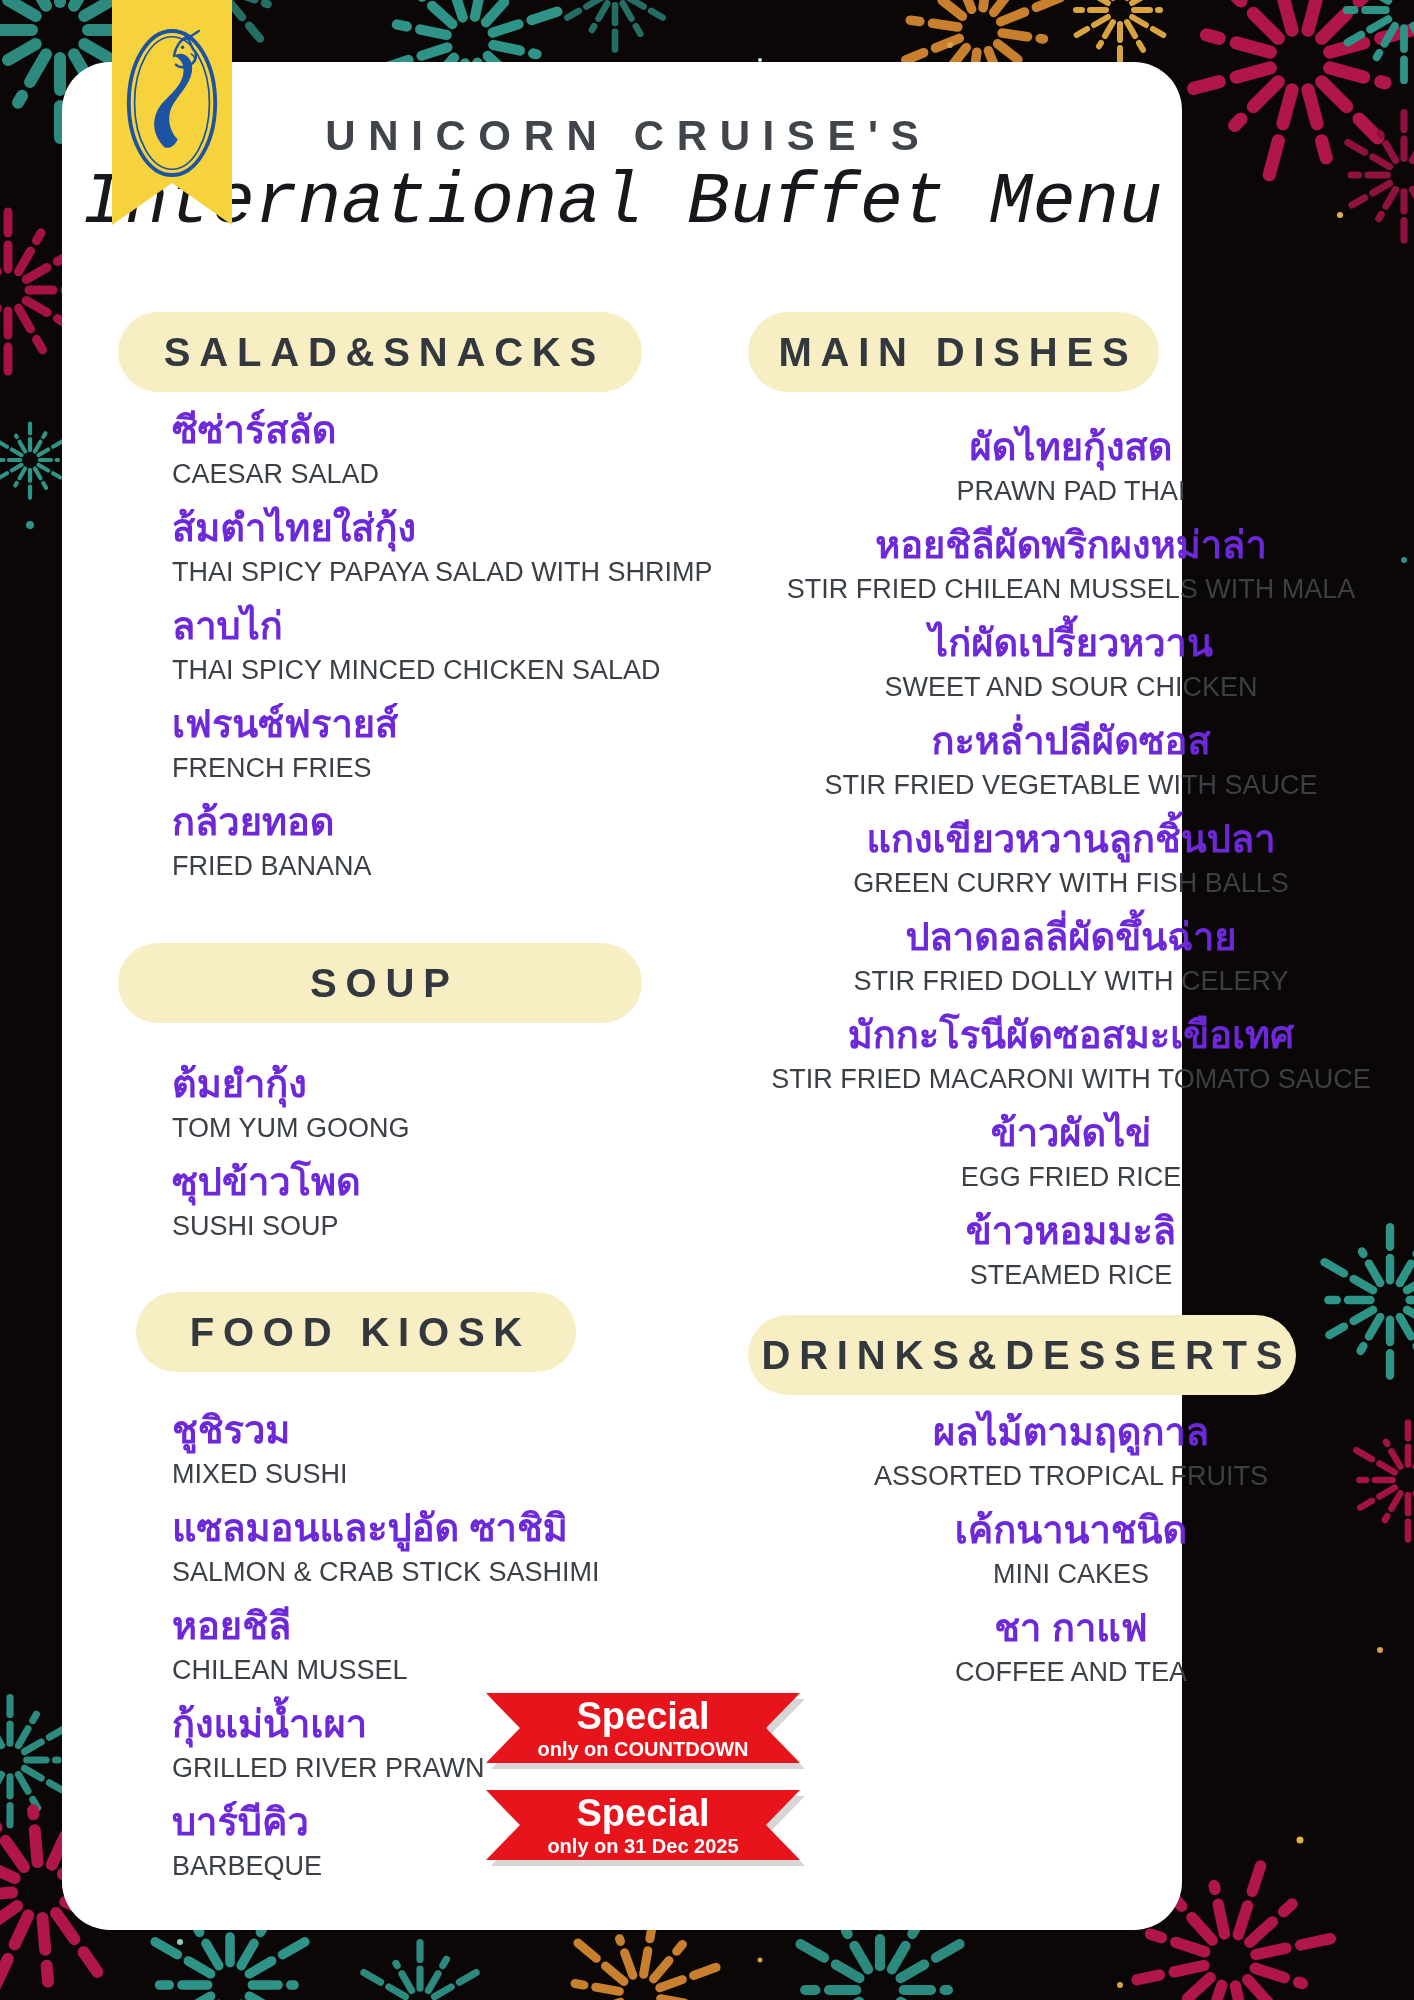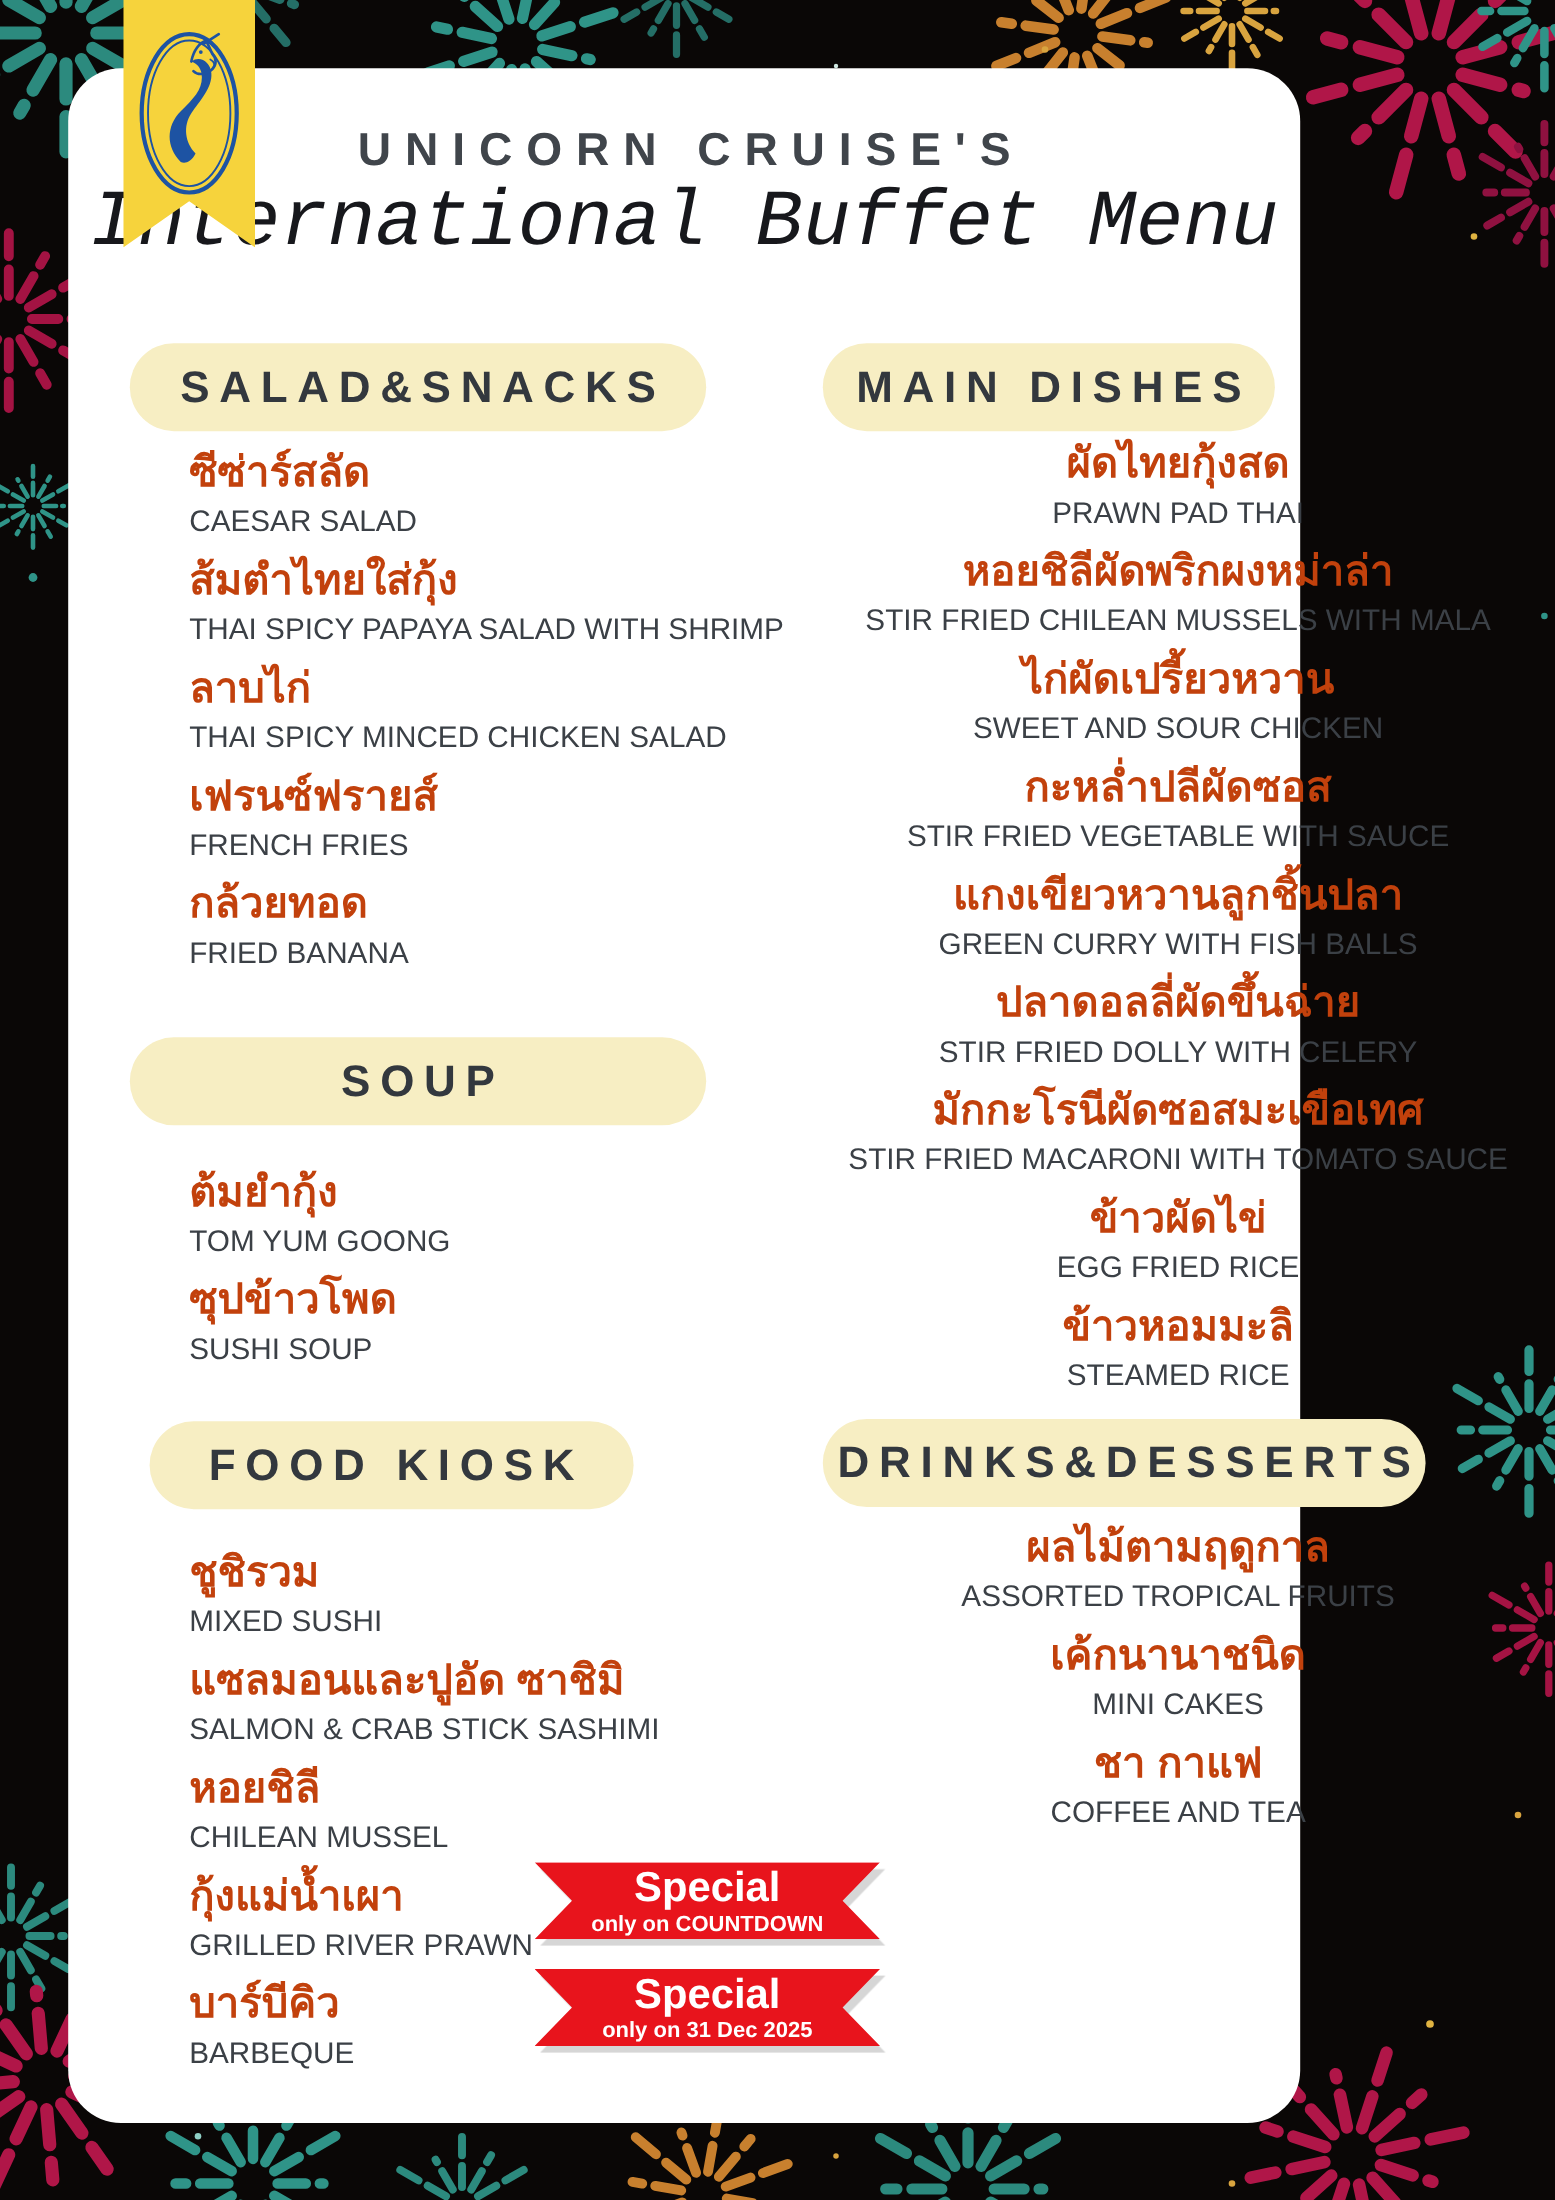--- a/index.html
+++ b/index.html
@@ -45,25 +45,25 @@
   .sec-salad-snacks .pill{width:524px;}
   .sec-soup .pill{width:524px;margin-top:61px;}
   .sec-food-kiosk .pill{width:440px;margin-left:18px;margin-top:50px;}
   .sec-main-dishes .pill{width:411px;}
   .sec-drinks-desserts .pill{width:548px;margin-top:24px;}
   .col-left .items{padding-left:54px;}
   .col-right .items{padding-left:16px;}
   .sec-salad-snacks .items{margin-top:16px;}
   .sec-soup .items{margin-top:39px;}
   .sec-food-kiosk .items{margin-top:36px;}
-  .sec-main-dishes .items{margin-top:8px;}
+  .sec-main-dishes .items{margin-top:33px;}
   .sec-drinks-desserts .items{margin-top:15px;}
   .item{margin-bottom:16px;}
   .item .thai{
-    font-size:38px;font-weight:700;line-height:45px;color:#c2410c;white-space:nowrap;
+    font-size:38px;font-weight:700;line-height:45px;color:#6d28d9;white-space:nowrap;
   }
   .item .eng{
     font-size:27px;line-height:31px;color:#3b4046;margin-top:6px;white-space:nowrap;
   }
   
   .badge{
     position:absolute;left:424px;width:314px;height:70px;z-index:3;
     filter:drop-shadow(5px 6px 0 rgba(0,0,0,0.16));
   }
   .badge-1{top:1631px;}

